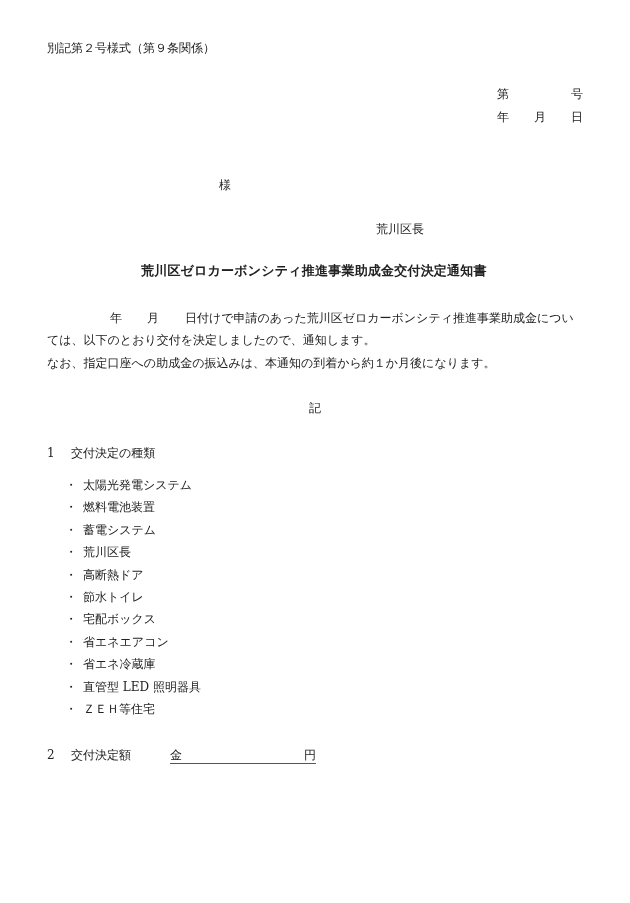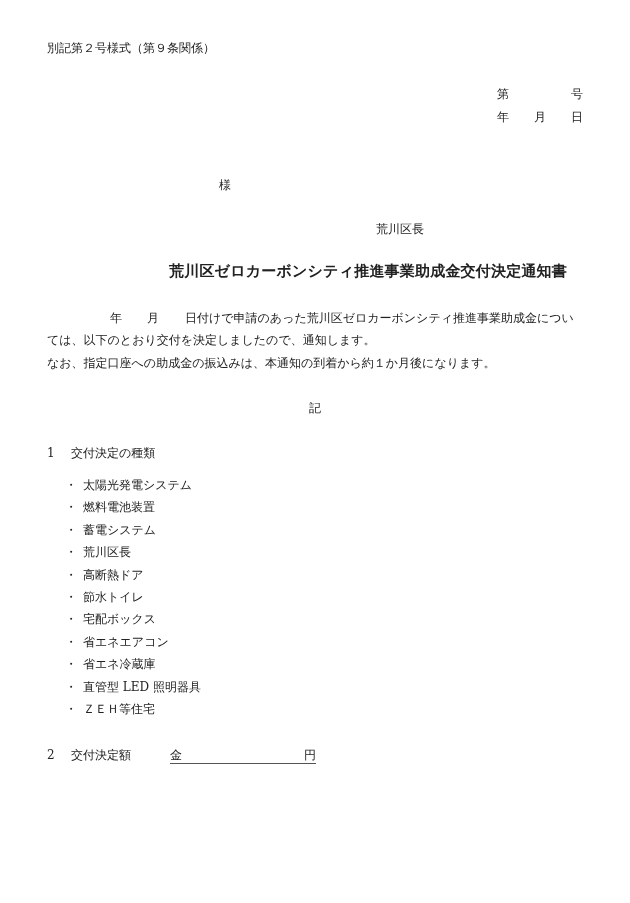--- a/index.html
+++ b/index.html
@@ -7,21 +7,21 @@
          font-family:"DejaVu Serif", "Liberation Serif", serif; color:#222; font-size:12px; }
   .abs { position:absolute; white-space:nowrap; line-height:14px; }
   .form-no { left:47px; top:41px; }
   .dai { left:497px; top:87px; }
   .go { left:571px; top:87px; }
   .nen { left:497px; top:110px; }
   .tsuki { left:534px; top:110px; }
   .hi { left:571px; top:110px; }
   .sama { left:219px; top:178px; }
   .sender { left:376px; top:222px; }
-  .title { left:141px; top:264px; font-size:15px; font-weight:bold; letter-spacing:0.2px;margin-left:28px; }
+  .title { left:141px; top:264px; font-size:13px; font-weight:bold; letter-spacing:0.2px; }
   .body1 { left:47px; top:311px; }
   .body1 .y { position:absolute; left:63px; }
   .body1 .m { position:absolute; left:100px; }
   .body1 .rest { position:absolute; left:138px; }
   .body2 { left:47px; top:333px; }
   .body3 { left:47px; top:356px; }
   .ki { left:309px; top:401px; }
   .sec1 { left:47px; top:446px; }
   .sec1 .num { display:inline-block; width:24px; }
   .list { position:absolute; left:60px; top:478px; margin:0; padding:0; list-style:none; }

